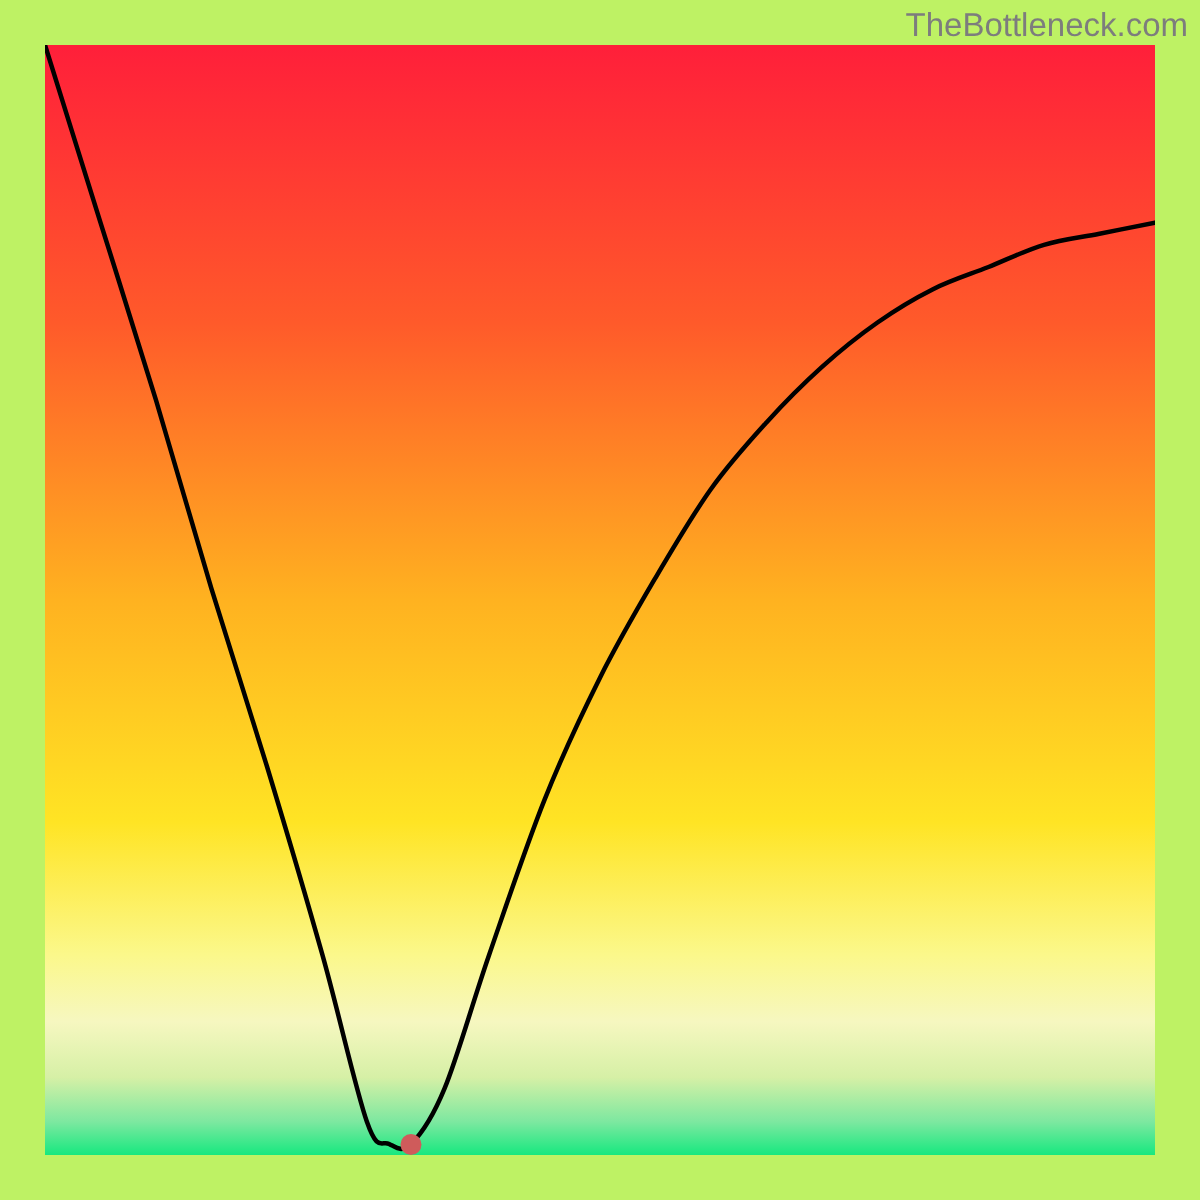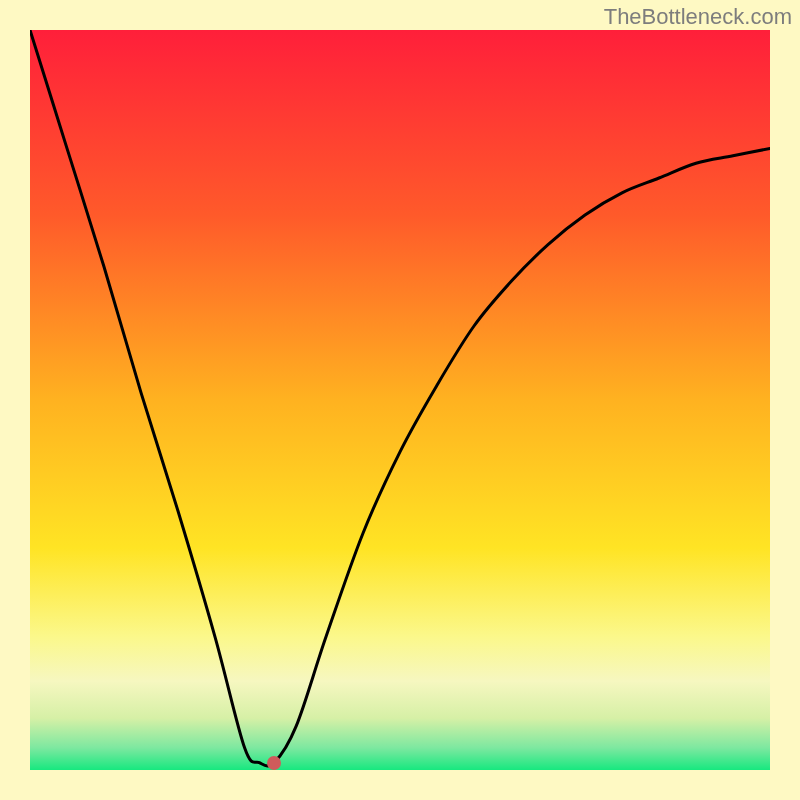--- a/index.html
+++ b/index.html
@@ -7,21 +7,21 @@
     padding: 0;
     width: 800px;
     height: 800px;
     overflow: hidden;
     background: #000;
     font-family: Arial, Helvetica, sans-serif;
   }
   .frame {
     position: absolute;
     inset: 0;
-    background: #fef9c3;
+    background: #bef264;
   }
   .plot {
     position: absolute;
     left: 30px;
     top: 30px;
     width: 740px;
     height: 740px;
     overflow: hidden;
   }
   .gradient {

